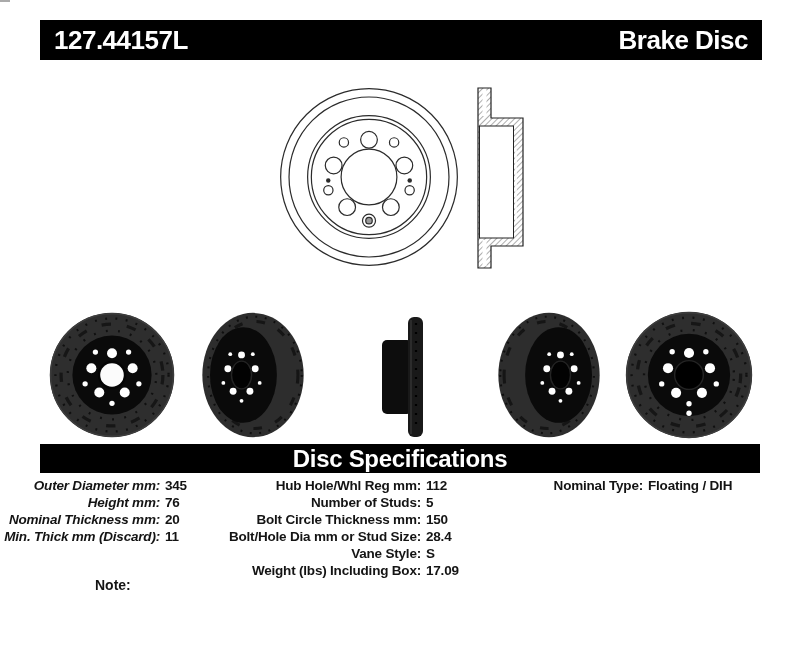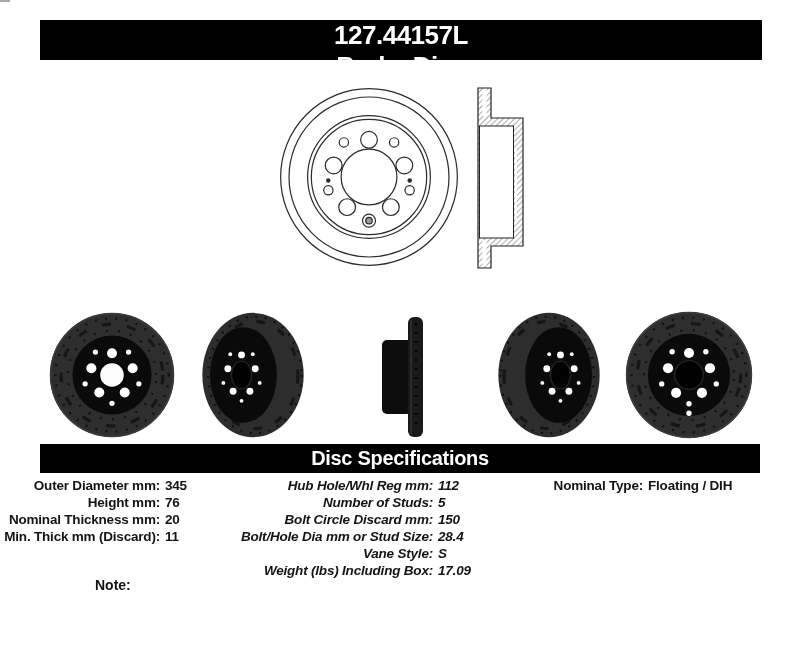--- a/index.html
+++ b/index.html
@@ -4,48 +4,48 @@
 <style>
   html,body{margin:0;padding:0;background:#ffffff;}
   .page{
     position:relative;width:800px;height:655px;background:#ffffff;overflow:hidden;
     font-family:"Liberation Sans", sans-serif;color:#141414;
   }
   
   .header-bar{
     position:absolute;left:40px;top:20px;width:722px;height:40px;
     background:#000;display:flex;align-items:center;justify-content:space-between;
-    padding:0 14px;box-sizing:border-box;flex-direction:column;
+    padding:0 14px;box-sizing:border-box;
   }
   .header-bar span{
     color:#fff;font-size:26px;font-weight:bold;letter-spacing:-0.5px;white-space:nowrap;
   }
   
   .drawing-front{position:absolute;left:276px;top:84px;width:186px;height:186px;}
   .drawing-section{position:absolute;left:473px;top:86px;width:64px;height:184px;}
   
   .photo{position:absolute;}
   .photo-1{left:46px;top:309px;width:132px;height:132px;}
   .photo-2{left:197px;top:310px;width:112px;height:130px;}
   .photo-3{left:381px;top:316px;width:44px;height:122px;}
   .photo-4{left:493px;top:310px;width:112px;height:130px;}
   .photo-5{left:622px;top:308px;width:134px;height:134px;}
   
   .spec-bar{
     position:absolute;left:40px;top:444px;width:720px;height:29px;background:#000;
     display:flex;align-items:center;justify-content:center;
   }
-  .spec-bar span{color:#fff;font-size:20px;font-weight:bold;letter-spacing:-0.3px;}
+  .spec-bar span{color:#fff;font-size:24px;font-weight:bold;letter-spacing:-0.3px;}
   .spec-col{position:absolute;top:477px;}
   .spec-col-1{left:0px;}
-  .spec-col-2{left:230px;font-style:italic;}
+  .spec-col-2{left:218px;}
   .spec-col-3{left:480px;}
   .spec-row{height:17px;line-height:17px;white-space:nowrap;font-size:13.5px;font-weight:bold;}
   .spec-label{display:inline-block;text-align:right;letter-spacing:-0.2px;}
-  .spec-col-1 .spec-label{width:160px;}
+  .spec-col-1 .spec-label{width:160px;font-style:italic;}
   .spec-col-2 .spec-label{width:203px;}
   .spec-col-3 .spec-label{width:163px;}
   .spec-value{margin-left:5px;letter-spacing:-0.2px;margin-top:6px;}
   .note{position:absolute;left:95px;top:569px;font-size:14px;font-weight:bold;margin-top:8px;}
   .artifact{position:absolute;left:0;top:0;width:10px;height:2px;background:#aaa;}
 </style>
 </head>
 <body>
 
 <div class="page">
@@ -214,21 +214,21 @@
   </div>
 
   <div class="spec-col spec-col-2">
     <div class="spec-row">
       <span class="spec-label">Hub Hole/Whl Reg mm:</span><span class="spec-value">112</span>
     </div>
     <div class="spec-row">
       <span class="spec-label">Number of Studs:</span><span class="spec-value">5</span>
     </div>
     <div class="spec-row">
-      <span class="spec-label">Bolt Circle Discard mm:</span><span class="spec-value">150</span>
+      <span class="spec-label">Bolt Circle Thickness mm:</span><span class="spec-value">150</span>
     </div>
     <div class="spec-row">
       <span class="spec-label">Bolt/Hole Dia mm or Stud Size:</span><span class="spec-value">28.4</span>
     </div>
     <div class="spec-row">
       <span class="spec-label">Vane Style:</span><span class="spec-value">S</span>
     </div>
     <div class="spec-row">
       <span class="spec-label">Weight (lbs) Including Box:</span><span class="spec-value">17.09</span>
     </div>

